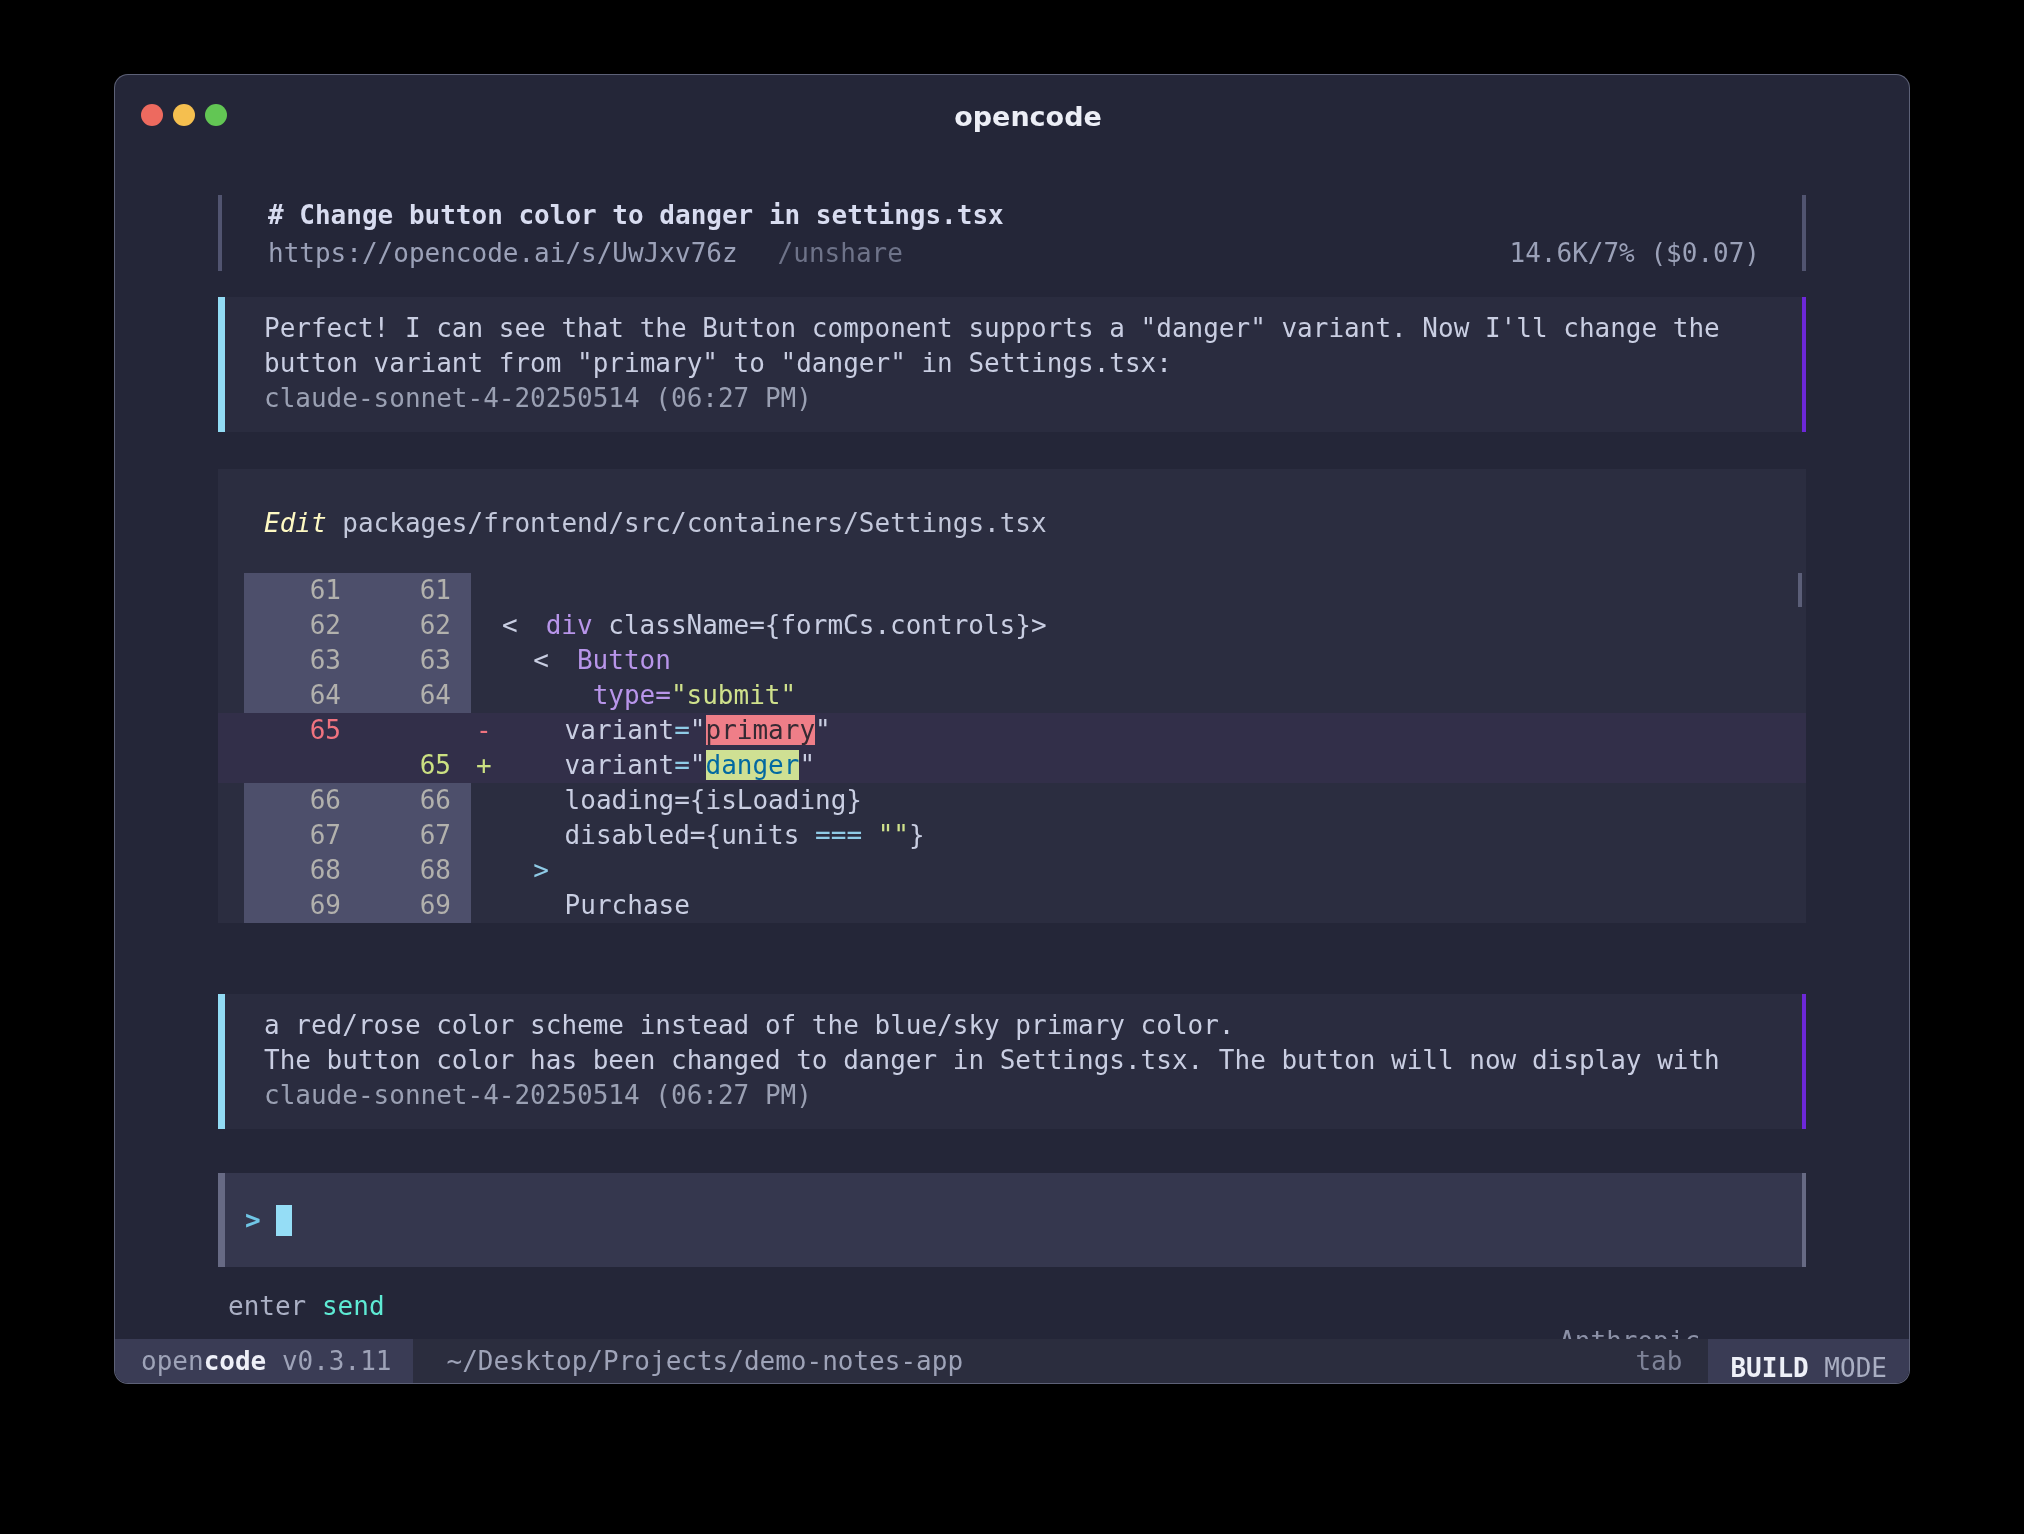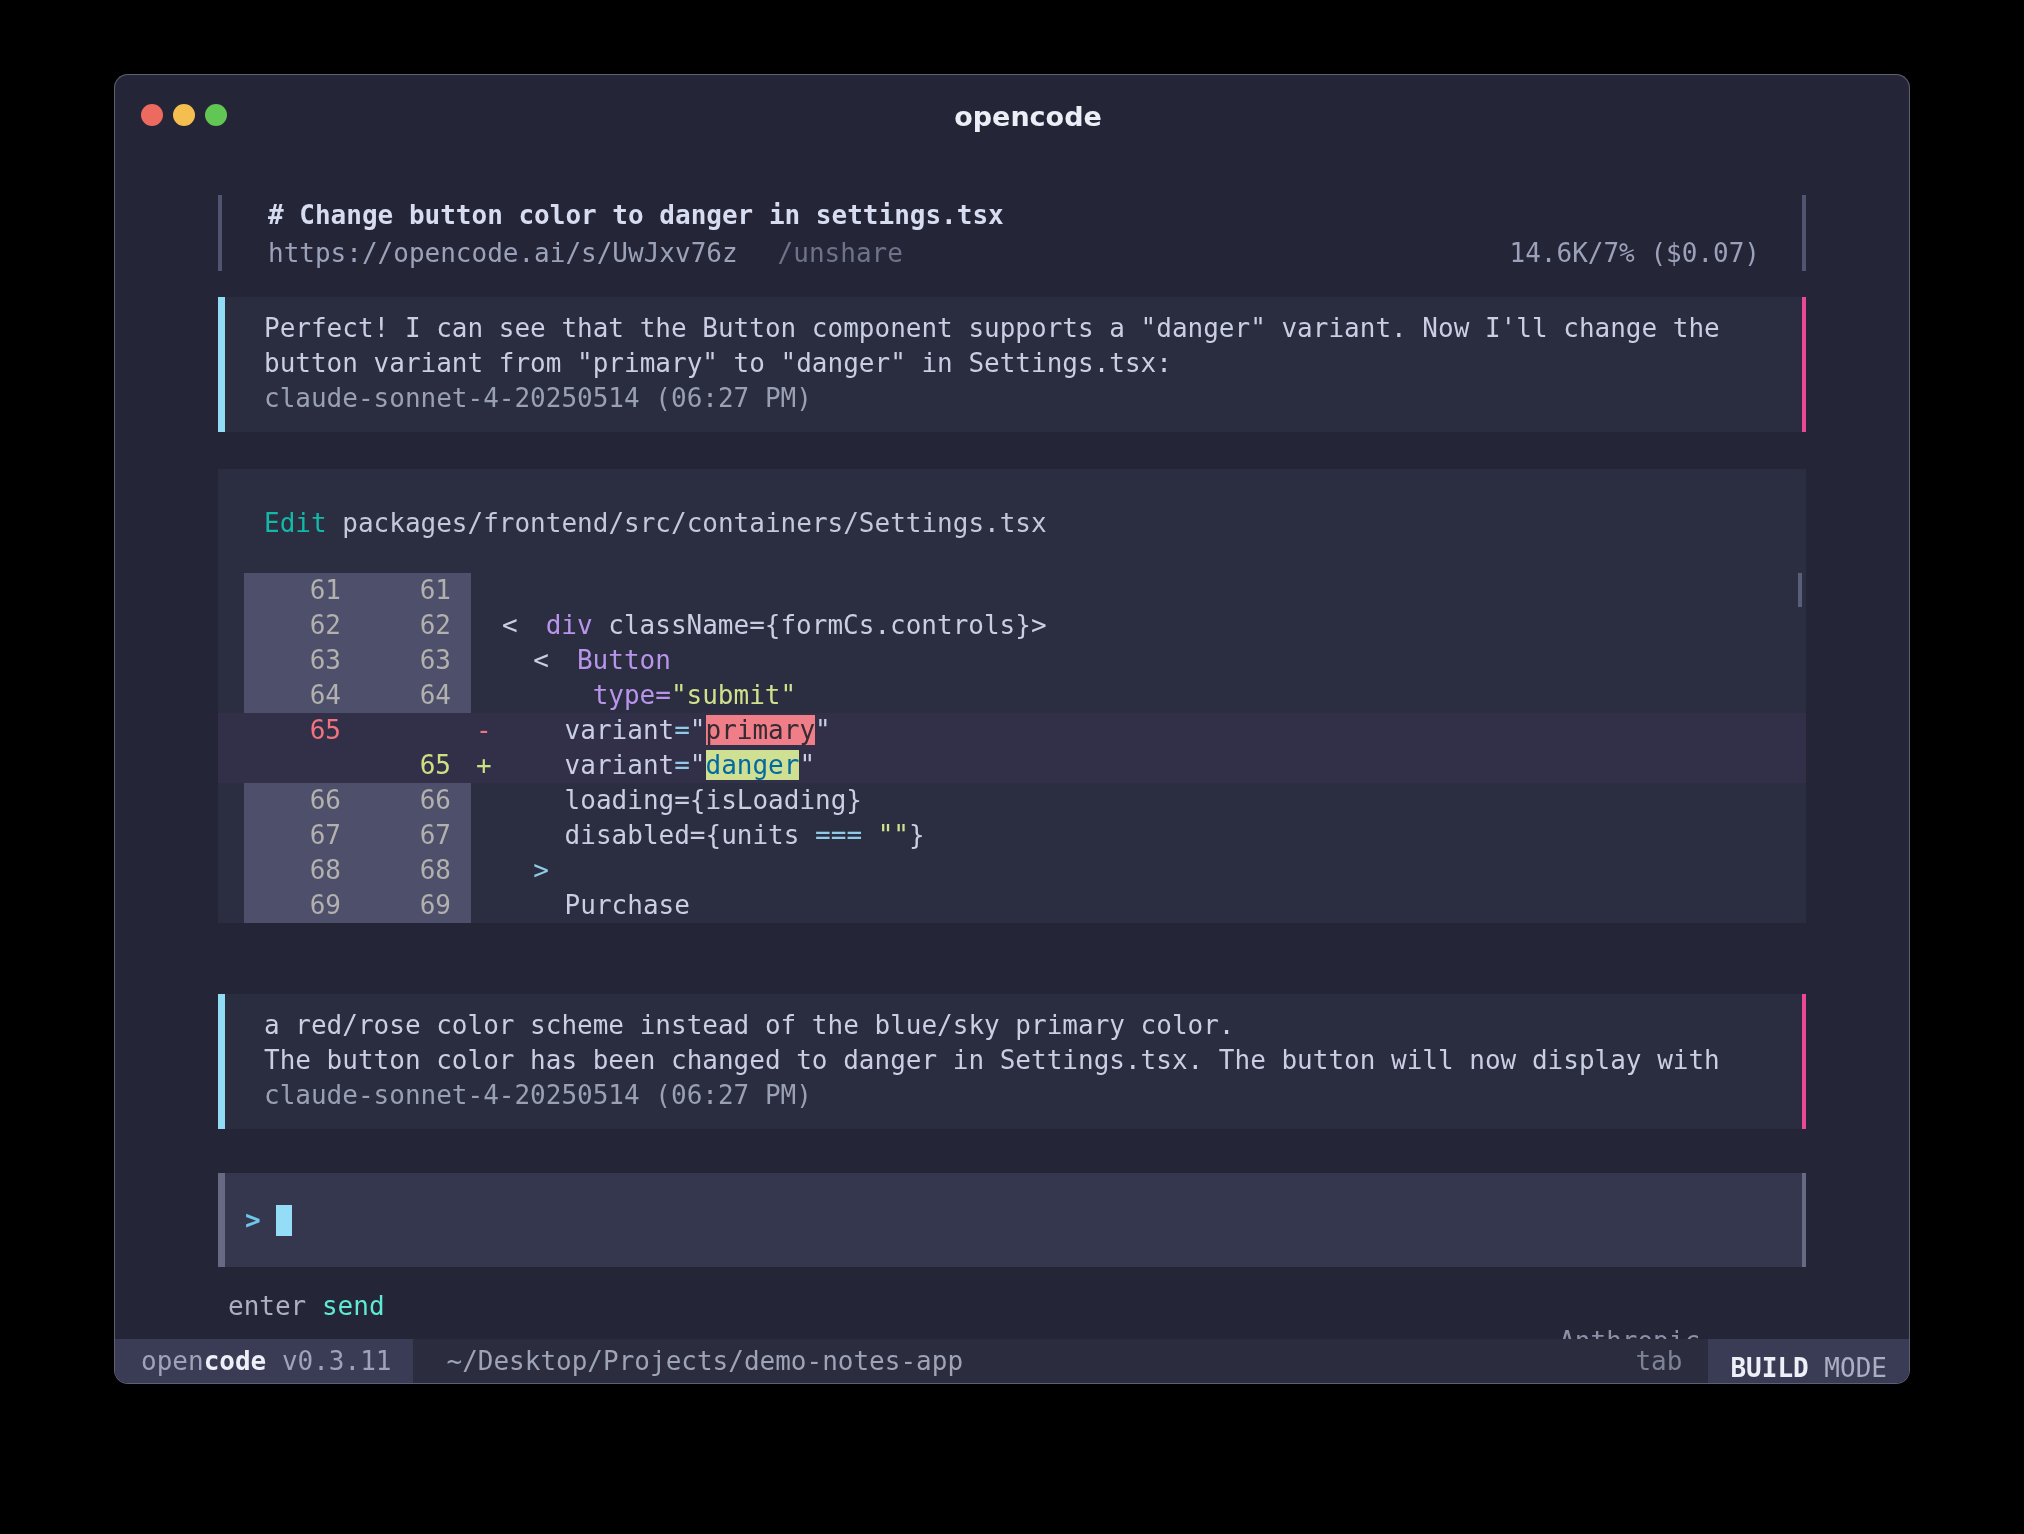--- a/index.html
+++ b/index.html
@@ -26,31 +26,31 @@
   .blk { position:absolute; left:103px; width:1588px; }
 
   
   .header { top:120px; height:76px; border-left:4px solid #515470; border-right:4px solid #515470; padding-left:46px; }
   .hdr-title { line-height:40px; font-weight:bold; color:#d8dcf0; white-space:pre; }
   .hdr-sub { line-height:36px; color:#9ba1b8; white-space:pre; display:flex; }
   .hdr-unshare { color:#6e7389; margin-left:40px; }
   .hdr-usage { margin-left:auto; margin-right:42px; color:#9ba1b8; }
 
   
-  .msg { background:#2a2c3f; border-left:7px solid #92dbf4; border-right:4px solid #ec4899;
+  .msg { background:#2a2c3f; border-left:7px solid #92dbf4; border-right:4px solid #6d28d9;
     padding:14px 20px 13px 39px; }
   .msg1 { top:222px; height:135px; }
   .msg2 { top:919px; height:135px; }
   .msg-line { line-height:35px; color:#c9cee2; white-space:pre; }
   .msg-meta { line-height:35px; color:#9aa0b3; white-space:pre; }
 
   
   .edit { top:394px; height:454px; background:#2b2d40; }
   .edit-label { padding:36px 0 0 46px; line-height:36px; white-space:pre; }
-  .edit-verb { color:#14b8a6; }
+  .edit-verb { color:#fef9c3;font-style:italic; }
   .edit-file { color:#c3c8db; }
   .diff { position:absolute; left:0; right:0; top:104px; bottom:0; }
   .drow { display:flex; height:35px; line-height:35px; white-space:pre; }
   .drow.del, .drow.add { background:#322f49; }
   .gut { display:flex; margin-left:26px; width:227px; background:#4d4f6b; }
   .del .gut, .add .gut { background:transparent; }
   .gnum { color:#b2b1ad; }
   .g-old { width:97px; text-align:right; }
   .g-new { width:110px; text-align:right; }
   .del .g-old { color:#f0737f; }

